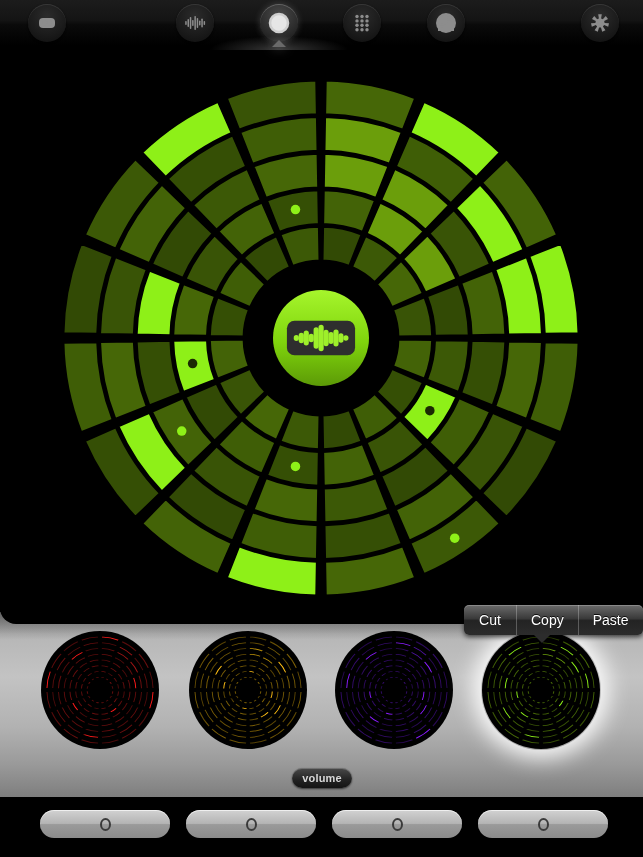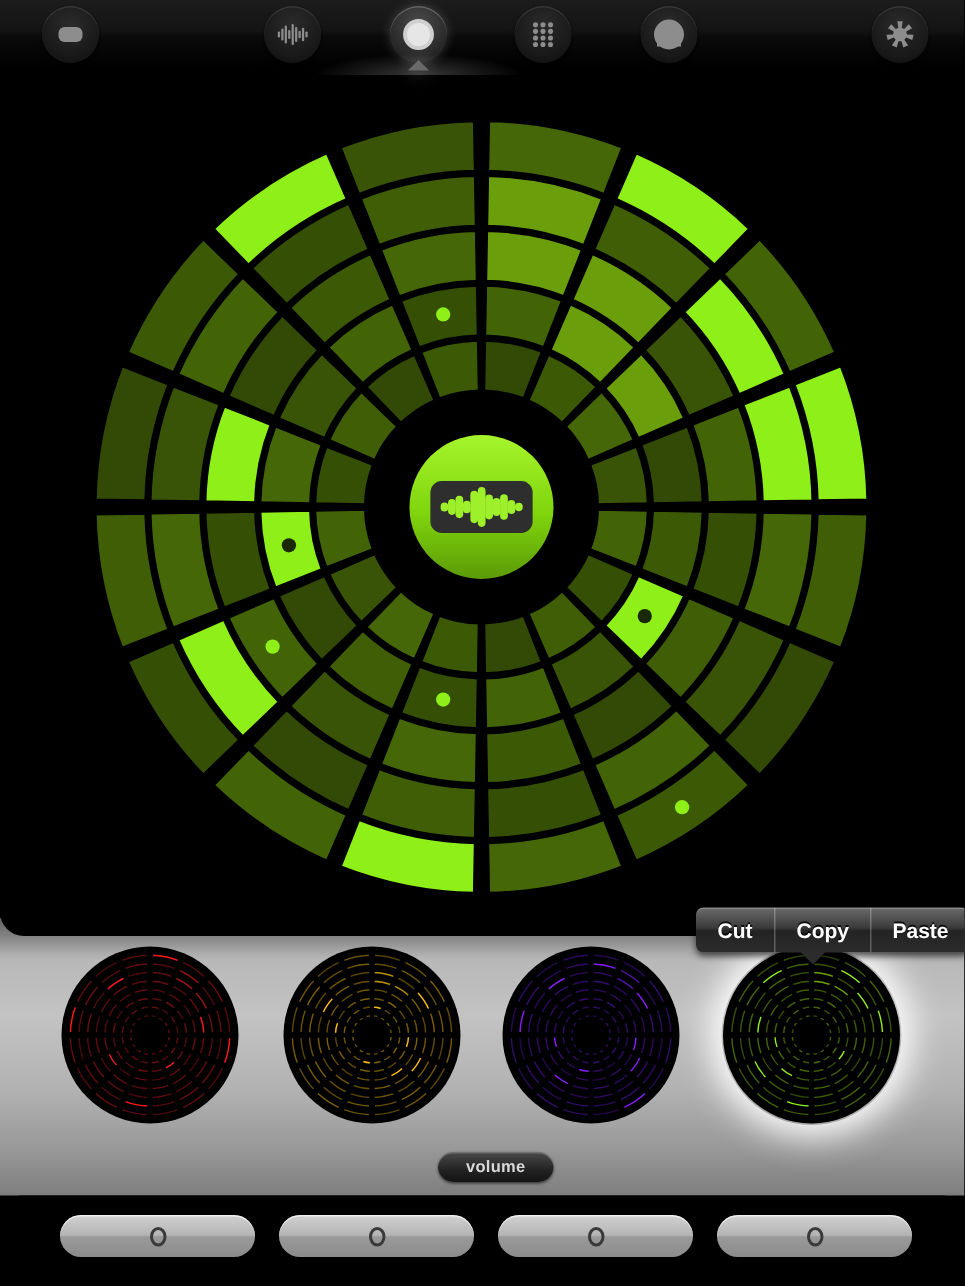--- a/index.html
+++ b/index.html
@@ -69,40 +69,40 @@
   }
   .thumb{
     position:absolute; width:120px; height:120px; top:0;
     border-radius:50%; cursor:pointer;
   }
   .thumb.active{
     box-shadow:0 0 22px 8px rgba(255,255,255,.95);
     border-radius:50%;
   }
   .volbtn{
-    position:absolute; left:292px; top:768px; width:77px; height:20px;
+    position:absolute; left:292px; top:768px; width:60px; height:20px;
     border-radius:11px;
     background:linear-gradient(to bottom,#4a4a4a,#222 60%,#141414);
     box-shadow:inset 0 1px 0 rgba(255,255,255,.22),0 1px 2px rgba(0,0,0,.6);
     color:#d8d8d8; font-size:11px; font-weight:bold;
     display:flex;align-items:center;justify-content:center;
     z-index:30; cursor:pointer; letter-spacing:.2px;
   }
 
   
   .ccp{
     position:absolute; left:464px; top:605px; z-index:60;
     display:flex; height:30px; border-radius:5px; overflow:hidden;
     background:linear-gradient(to bottom,#6b6b6b 0%,#3a3a3a 45%,#232323 52%,#2c2c2c 100%);
     box-shadow:0 2px 5px rgba(0,0,0,.65), inset 0 1px 0 rgba(255,255,255,.22);
   }
   .ccp .item{
     padding:0 14px; min-width:52px;
     display:flex;align-items:center;justify-content:center;
-    color:#fff; font-size:14px; font-weight:bold;
+    color:#fff; font-size:14px; font-weight:normal;
     text-shadow:0 -1px 0 rgba(0,0,0,.8);
     cursor:pointer;
   }
   .ccp .item + .item{ border-left:1px solid rgba(255,255,255,.25); }
   .ccp-tail{
     position:absolute; left:533px; top:634px; width:0;height:0;
     border-left:9px solid transparent;border-right:9px solid transparent;
     border-top:9px solid #2c2c2c; z-index:60;
   }
 

